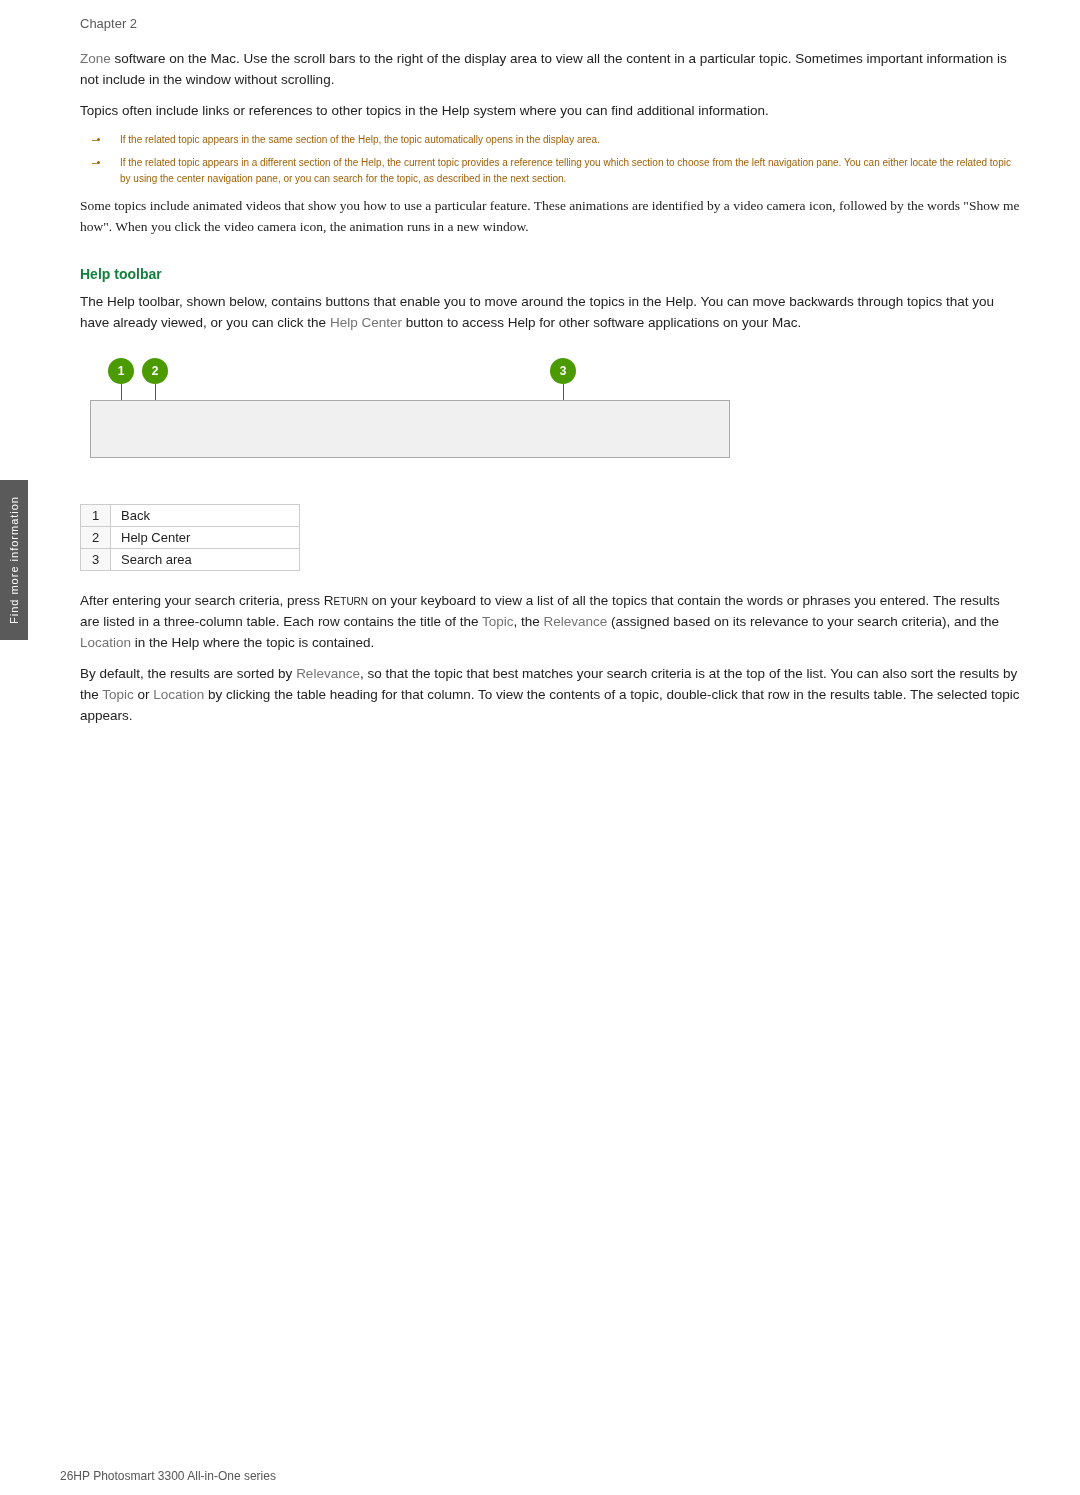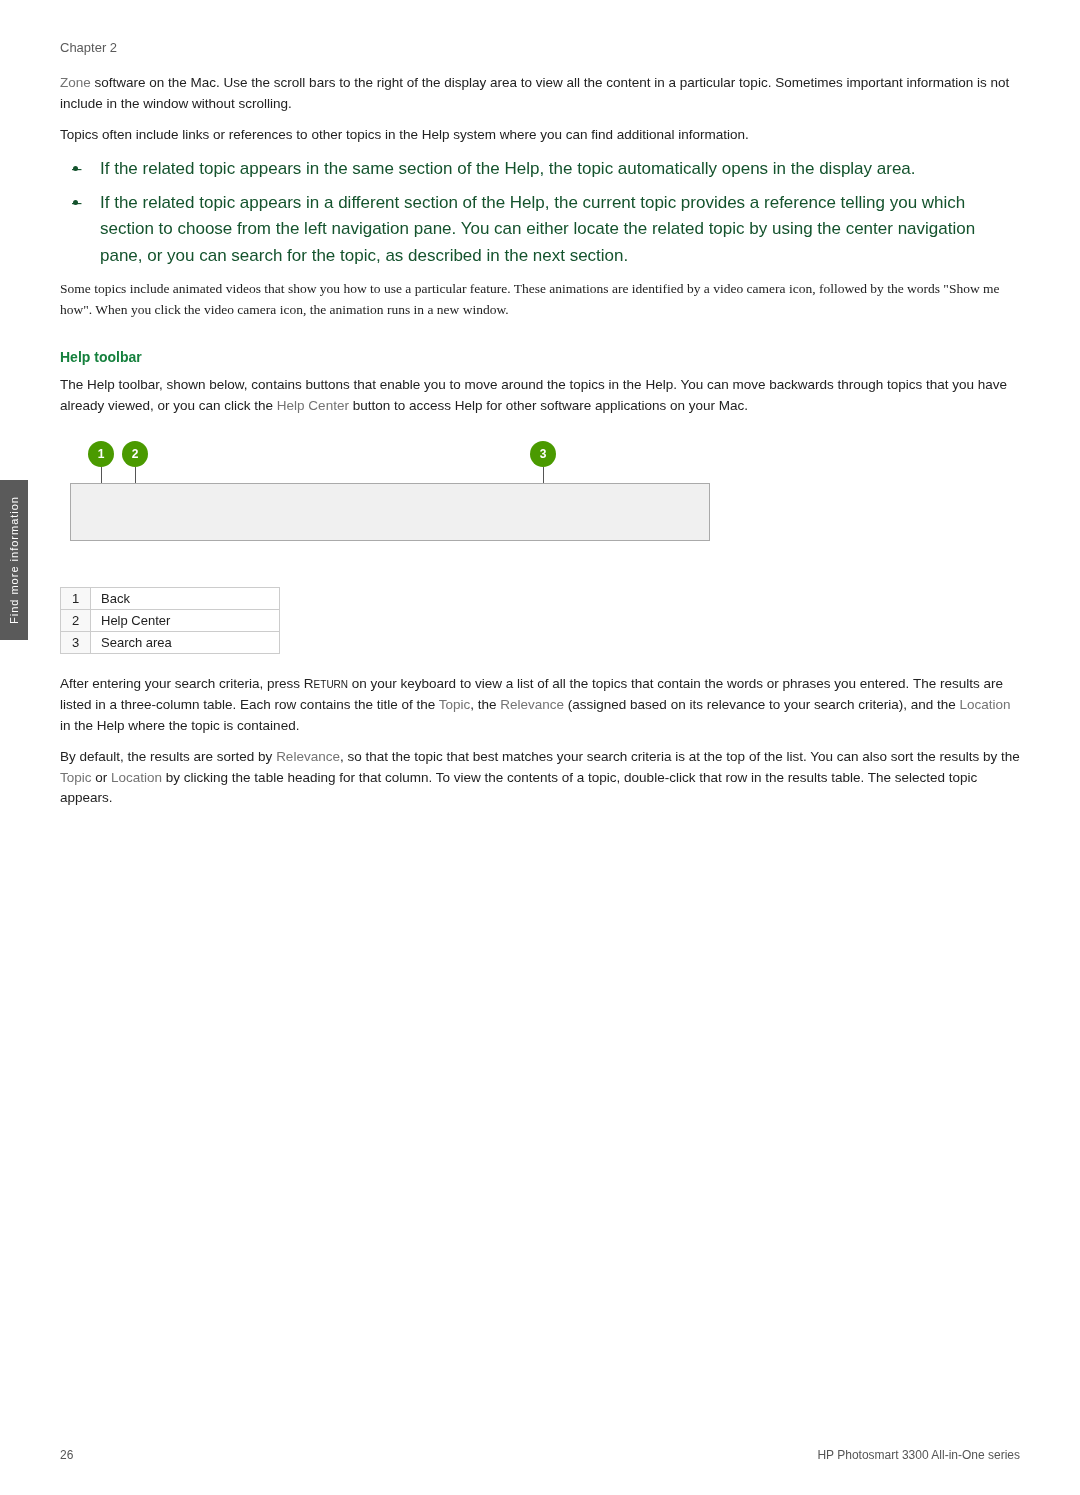--- a/index.html
+++ b/index.html
@@ -36,23 +36,23 @@
       color: #fff;
       font-size: 11px;
       writing-mode: vertical-rl;
       transform: rotate(180deg);
       white-space: nowrap;
       letter-spacing: 1px;
     }
 
     
     .main-content {
-      margin-left: 60px;
+      margin-left: 80px;
       margin-right: 60px;
-      padding-top: 40px;
+      padding-top: 16px;
       padding-bottom: 60px;
     }
 
     
     .chapter-heading {
       color: #5a5a5a;
       font-size: 13px;
       margin-bottom: 18px;
     }
 
@@ -68,23 +68,23 @@
       color: #737373;
       font-weight: normal;
     }
 
     
     .bullet-list {
       margin-left: 30px;
       margin-bottom: 10px;
     }
     .bullet-item {
-      font-size: 17px;
+      font-size: 10px;
       line-height: 1.55;
-      color: #14532d;
+      color: #a16207;
       margin-bottom: 8px;
       padding-left: 10px;
       position: relative;
     }
     .bullet-item::before {
       content: '–';
       position: absolute;
       left: -18px;
     }
 
@@ -179,25 +179,24 @@
     }
     .ref-table td:first-child {
       width: 30px;
       text-align: center;
       background: #f8f8f8;
     }
 
     
     .page-footer {
       position: absolute;
-      bottom: 33px;
+      bottom: 12px;
       left: 60px;
       right: 60px;
       display: flex;
-      justify-content: space-between;
       font-size: 12px;
       color: #555;
       border-top: none;
     }
 
     .spacer { margin-bottom: 14px; font-family: Liberation Serif, serif; }
   </style>
 </head>
 <body>
 

